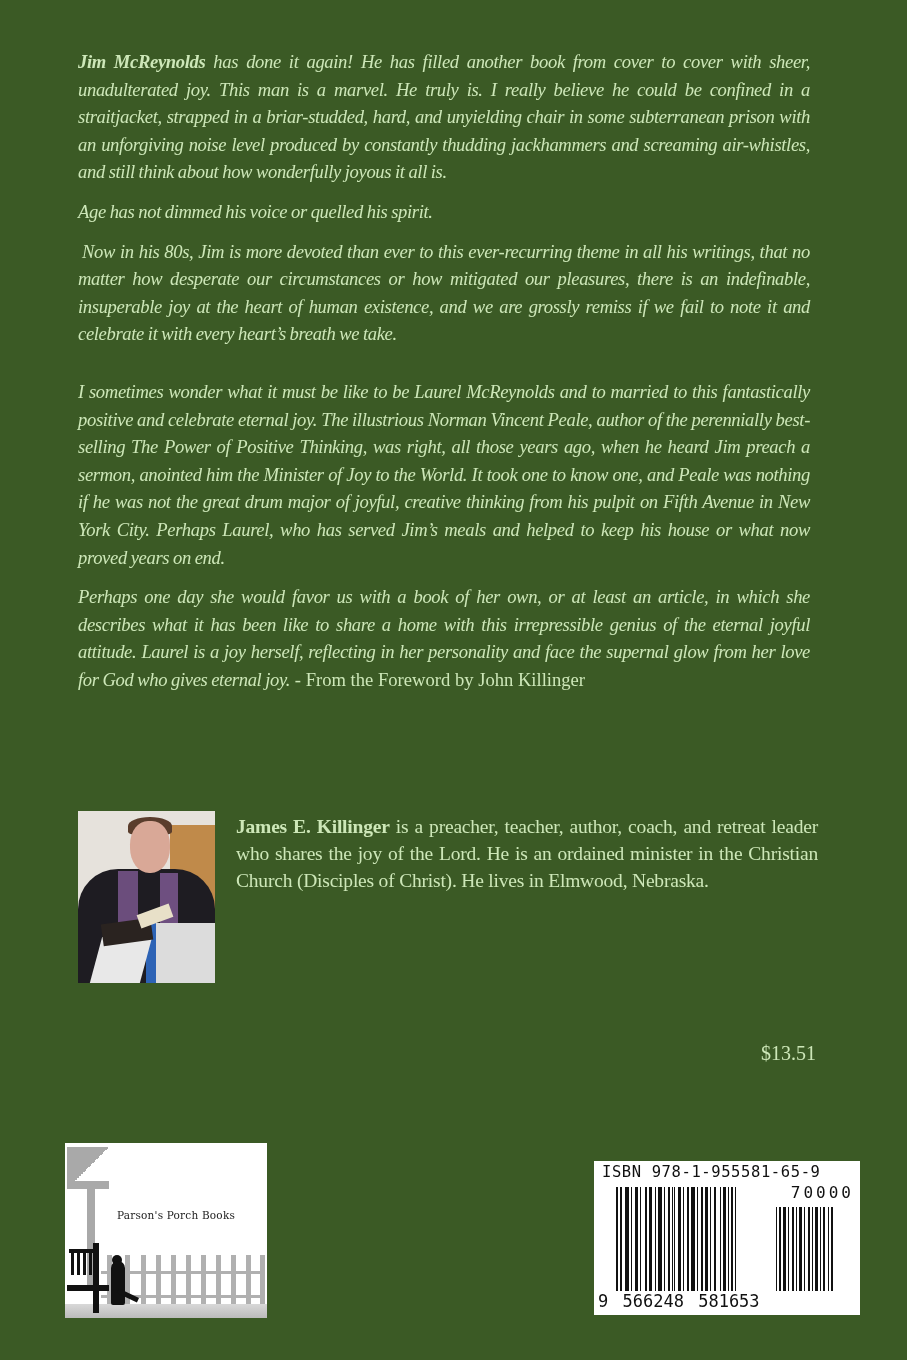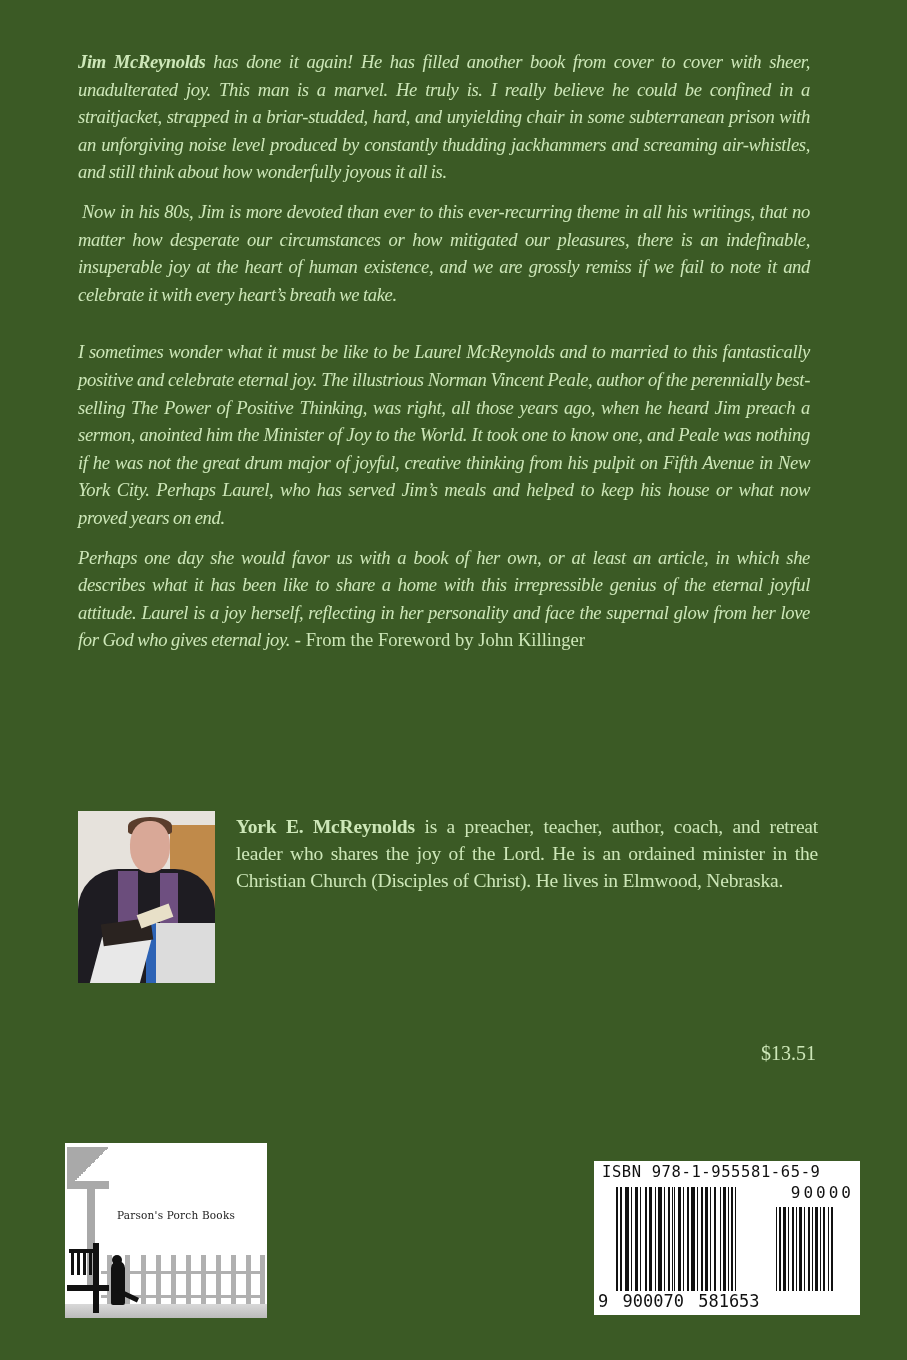--- a/index.html
+++ b/index.html
@@ -134,41 +134,42 @@
     white-space: nowrap;
     background: #fff;
   }
   .ean-digits span { display:inline-block; }
 </style>
 </head>
 <body>
 
 <div class="blurb">
   <p class="p1"><span class="lead-name">Jim McReynolds</span><span> has done it again! He has filled another book from cover to cover with sheer, unadulterated joy. This man is a marvel. He truly is. I really believe he could be confined in a straitjacket, strapped in a briar-studded, hard, and unyielding chair in some subterranean prison with an unforgiving noise level produced by constantly thudding jackhammers and screaming air-whistles, and still think about how wonderfully joyous it all is.</span></p>
+  <p class="p2">Age has not dimmed his voice or quelled his spirit.</p>
   <p class="p3">Now in his 80s, Jim is more devoted than ever to this ever-recurring theme in all his writings, that no matter how desperate our circumstances or how mitigated our pleasures, there is an indefinable, insuperable joy at the heart of human existence, and we are grossly remiss if we fail to note it and celebrate it with every heart’s breath we take.</p>
   <p class="p4">I sometimes wonder what it must be like to be Laurel McReynolds and to married to this fantastically positive and celebrate eternal joy. The illustrious Norman Vincent Peale, author of the perennially best-selling The Power of Positive Thinking, was right, all those years ago, when he heard Jim preach a sermon, anointed him the Minister of Joy to the World. It took one to know one, and Peale was nothing if he was not the great drum major of joyful, creative thinking from his pulpit on Fifth Avenue in New York City. Perhaps Laurel, who has served Jim’s meals and helped to keep his house or what now proved years on end.</p>
   <p class="p5"><span>Perhaps one day she would favor us with a book of her own, or at least an article, in which she describes what it has been like to share a home with this irrepressible genius of the eternal joyful attitude. Laurel is a joy herself, reflecting in her personality and face the supernal glow from her love for God who gives eternal joy.</span><span class="attribution"> - From the Foreword by John Killinger</span></p>
 </div>
 
 <div class="bio">
   <div class="photo" title="Author photo of James E. McReynolds at a lectern">
     <div class="bg-wall"></div>
     <div class="panel"></div>
     <div class="robe"></div>
     <div class="stole-l"></div>
     <div class="stole-r"></div>
     <div class="hair"></div>
     <div class="head"></div>
     <div class="lectern"></div>
     <div class="blue-trim"></div>
     <div class="cloth"></div>
     <div class="book"></div>
     <div class="book-page"></div>
   </div>
-  <div class="bio-text"><span class="bio-name">York E. McReynolds</span><span> is a preacher, teacher, author, coach, and retreat leader who shares the joy of the Lord. He is an ordained minister in the Christian Church (Disciples of Christ). He lives in Elmwood, Nebraska.</span></div>
+  <div class="bio-text"><span class="bio-name">James E. Killinger</span><span> is a preacher, teacher, author, coach, and retreat leader who shares the joy of the Lord. He is an ordained minister in the Christian Church (Disciples of Christ). He lives in Elmwood, Nebraska.</span></div>
 </div>
 
 <div class="price">$13.51</div>
 
 <div class="logo">
   <div class="roof-bar"></div>
   <div class="beam"></div>
   <div class="post"></div>
   <div class="fence-h1"></div>
   <div class="fence-h2"></div>
@@ -192,21 +193,21 @@
   <div class="newel"></div>
   <div class="step"></div>
   <div class="person-head"></div>
   <div class="person"></div>
   <div class="person-legs"></div>
   <div class="logo-text">Parson's Porch Books</div>
 </div>
 
 <div class="barcode">
   <div class="isbn-label">ISBN 978-1-955581-65-9</div>
-  <div class="addon-label">90000</div>
+  <div class="addon-label">70000</div>
   <div class="bars-main">
     <div class="bar" style="width:2px"></div>
       <div class="gap" style="width:2px"></div>
     <div class="bar" style="width:2px"></div>
       <div class="gap" style="width:3px"></div>
     <div class="bar" style="width:4px"></div>
       <div class="gap" style="width:2px"></div>
     <div class="bar" style="width:1px"></div>
       <div class="gap" style="width:3px"></div>
     <div class="bar" style="width:3px"></div>
@@ -283,16 +284,16 @@
     <div class="bar" style="width:1px"></div>
       <div class="gap" style="width:2px"></div>
     <div class="bar" style="width:2px"></div>
       <div class="gap" style="width:3px"></div>
     <div class="bar" style="width:1px"></div>
       <div class="gap" style="width:2px"></div>
     <div class="bar" style="width:2px"></div>
   </div>
   <div class="ean-digits">
     <span>9</span>
-    <span style="margin-left:4px">900070</span>
+    <span style="margin-left:4px">566248</span>
     <span style="margin-left:4px">581653</span>
   </div>
 </div>
 
 </body></html>

